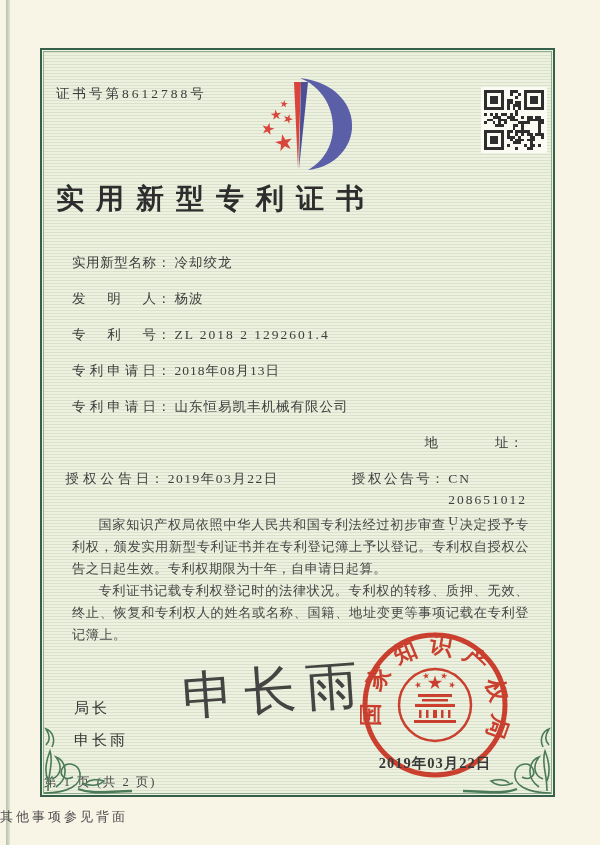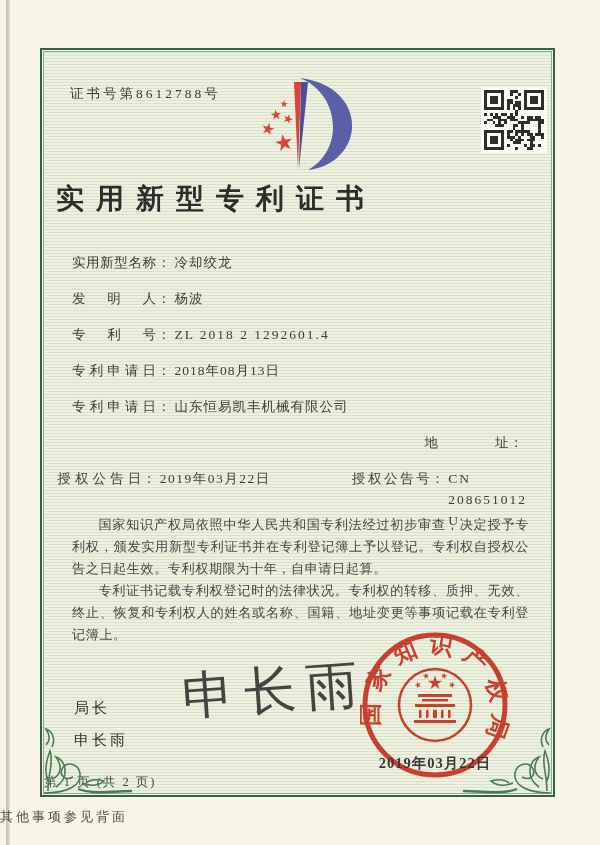--- a/index.html
+++ b/index.html
@@ -6,36 +6,36 @@
   body{width:600px;height:845px;font-family:"Liberation Serif","DejaVu Serif",serif;}
   .page{position:relative;width:600px;height:845px;background:#f8f4e6;overflow:hidden;}
   .paper-edge{position:absolute;left:6px;top:0;bottom:0;width:4px;
     background:linear-gradient(to right,#a9b7a2,#dfe2cf);opacity:.85;}
   .frame{position:absolute;left:40px;top:48px;width:511px;height:745px;
     border:2px solid #35614a;background:#f2f2e2;}
   .frame-inner{position:absolute;inset:1px;border:1px solid #8fae90;
     background:
       repeating-linear-gradient(to bottom, rgba(130,165,125,.20) 0 1px, rgba(0,0,0,0) 1px 3px),
       #eef1df;}
-  .cert-no{position:absolute;left:26px;top:33px;font-size:13.5px;letter-spacing:3px;color:#3c3c3c;}
+  .cert-no{position:absolute;left:12px;top:33px;font-size:13.5px;letter-spacing:3px;color:#3c3c3c;}
   .logo{position:absolute;left:198px;top:20px;width:118px;height:114px;}
   .qr{position:absolute;left:437px;top:35px;width:66px;height:66px;background:#fbfbf4;padding:3px;box-sizing:border-box;}
   .qr svg{width:100%;height:100%;display:block;}
   .title{position:absolute;left:0;right:0;top:128px;text-align:left;
     font-size:28px;font-weight:bold;letter-spacing:12px;text-indent:12px;color:#2d2d2d;}
   .fields{position:absolute;left:28px;right:24px;top:200px;font-size:13.5px;color:#3e3e3e;}
   .row{display:flex;margin-bottom:15px;line-height:21px;justify-content:flex-end;}
   .lab{flex:0 0 84px;text-align:justify;text-align-last:justify;}
   .colon{flex:0 0 auto;padding:0 4px 0 1px;}
   .val{flex:1;letter-spacing:1px;}
   .val.num{letter-spacing:2px;}
   .row.addr .val{max-width:362px;}
   .row.grant{margin-bottom:0;}
   .row.grant .val1{flex:0 0 168px;letter-spacing:1.5px;}
-  .row.grant .lab2{flex:0 0 78px;text-align:justify;text-align-last:justify;margin-left:24px;}
+  .row.grant .lab2{flex:0 0 78px;text-align:justify;text-align-last:justify;margin-left:16px;}
   .paras{position:absolute;left:28px;right:22px;top:462px;font-size:13.2px;
     line-height:22px;color:#474747;text-align:justify;letter-spacing:.5px;}
   .paras p{margin:0;text-indent:2em;}
   .director{position:absolute;left:30px;top:640px;font-size:15px;line-height:32px;
     letter-spacing:3px;color:#333;}
   .autograph{position:absolute;left:138px;top:604px;font-size:52px;color:#2e2e2e;
     letter-spacing:10px;transform:rotate(-4deg);opacity:.88;white-space:nowrap;}
   .seal{position:absolute;left:316px;top:578px;width:150px;height:150px;opacity:.92;
     mix-blend-mode:multiply;}
   .seal svg{width:100%;height:100%;display:block;}

